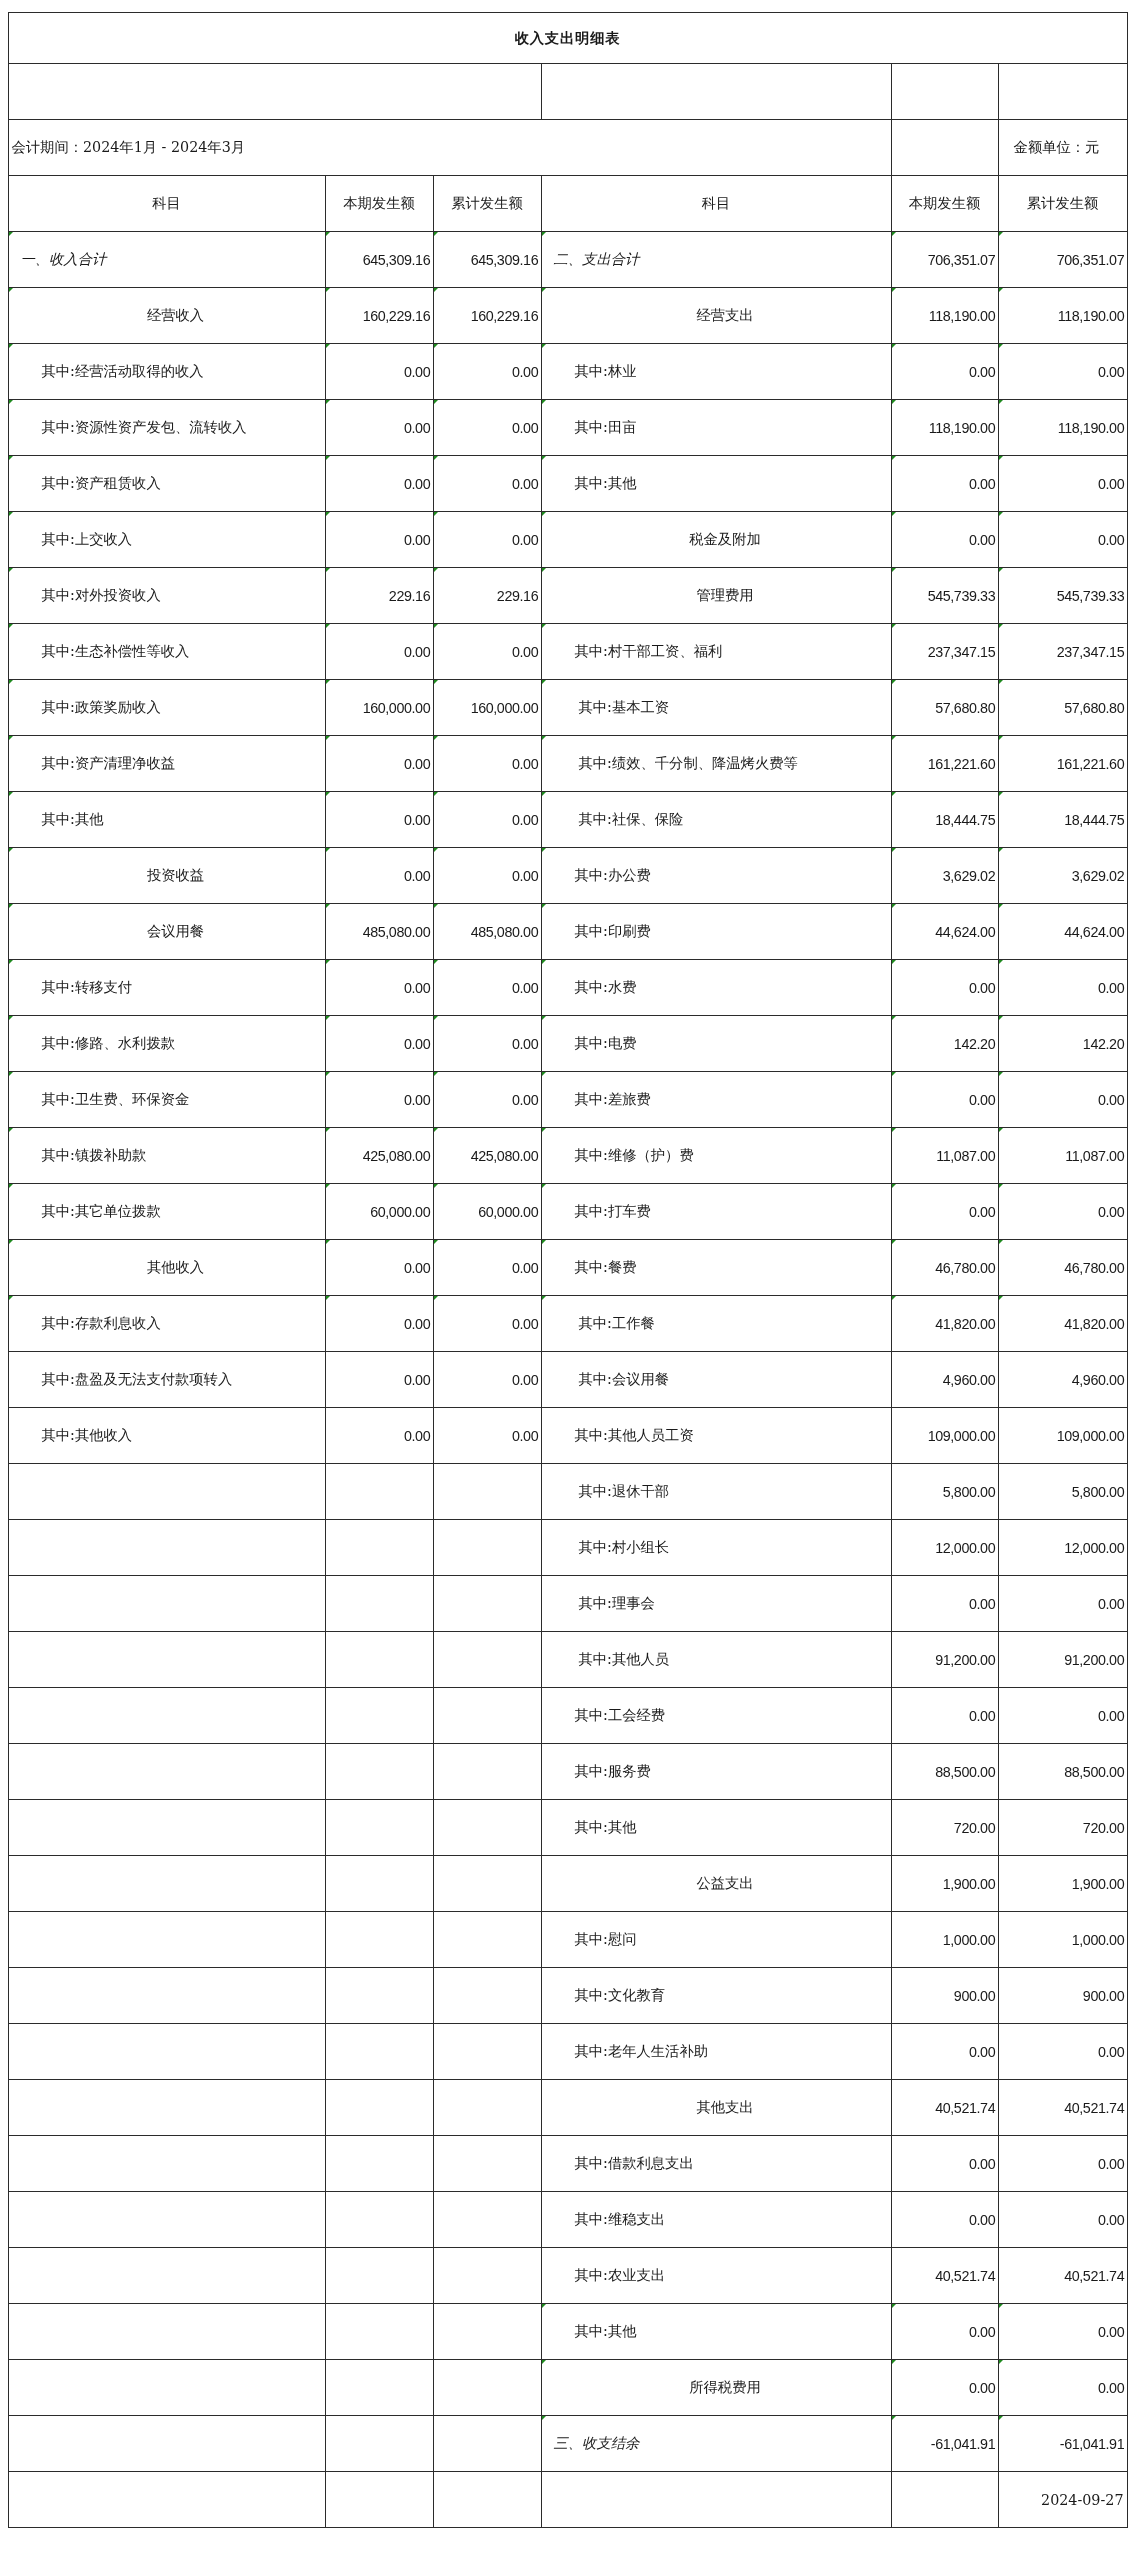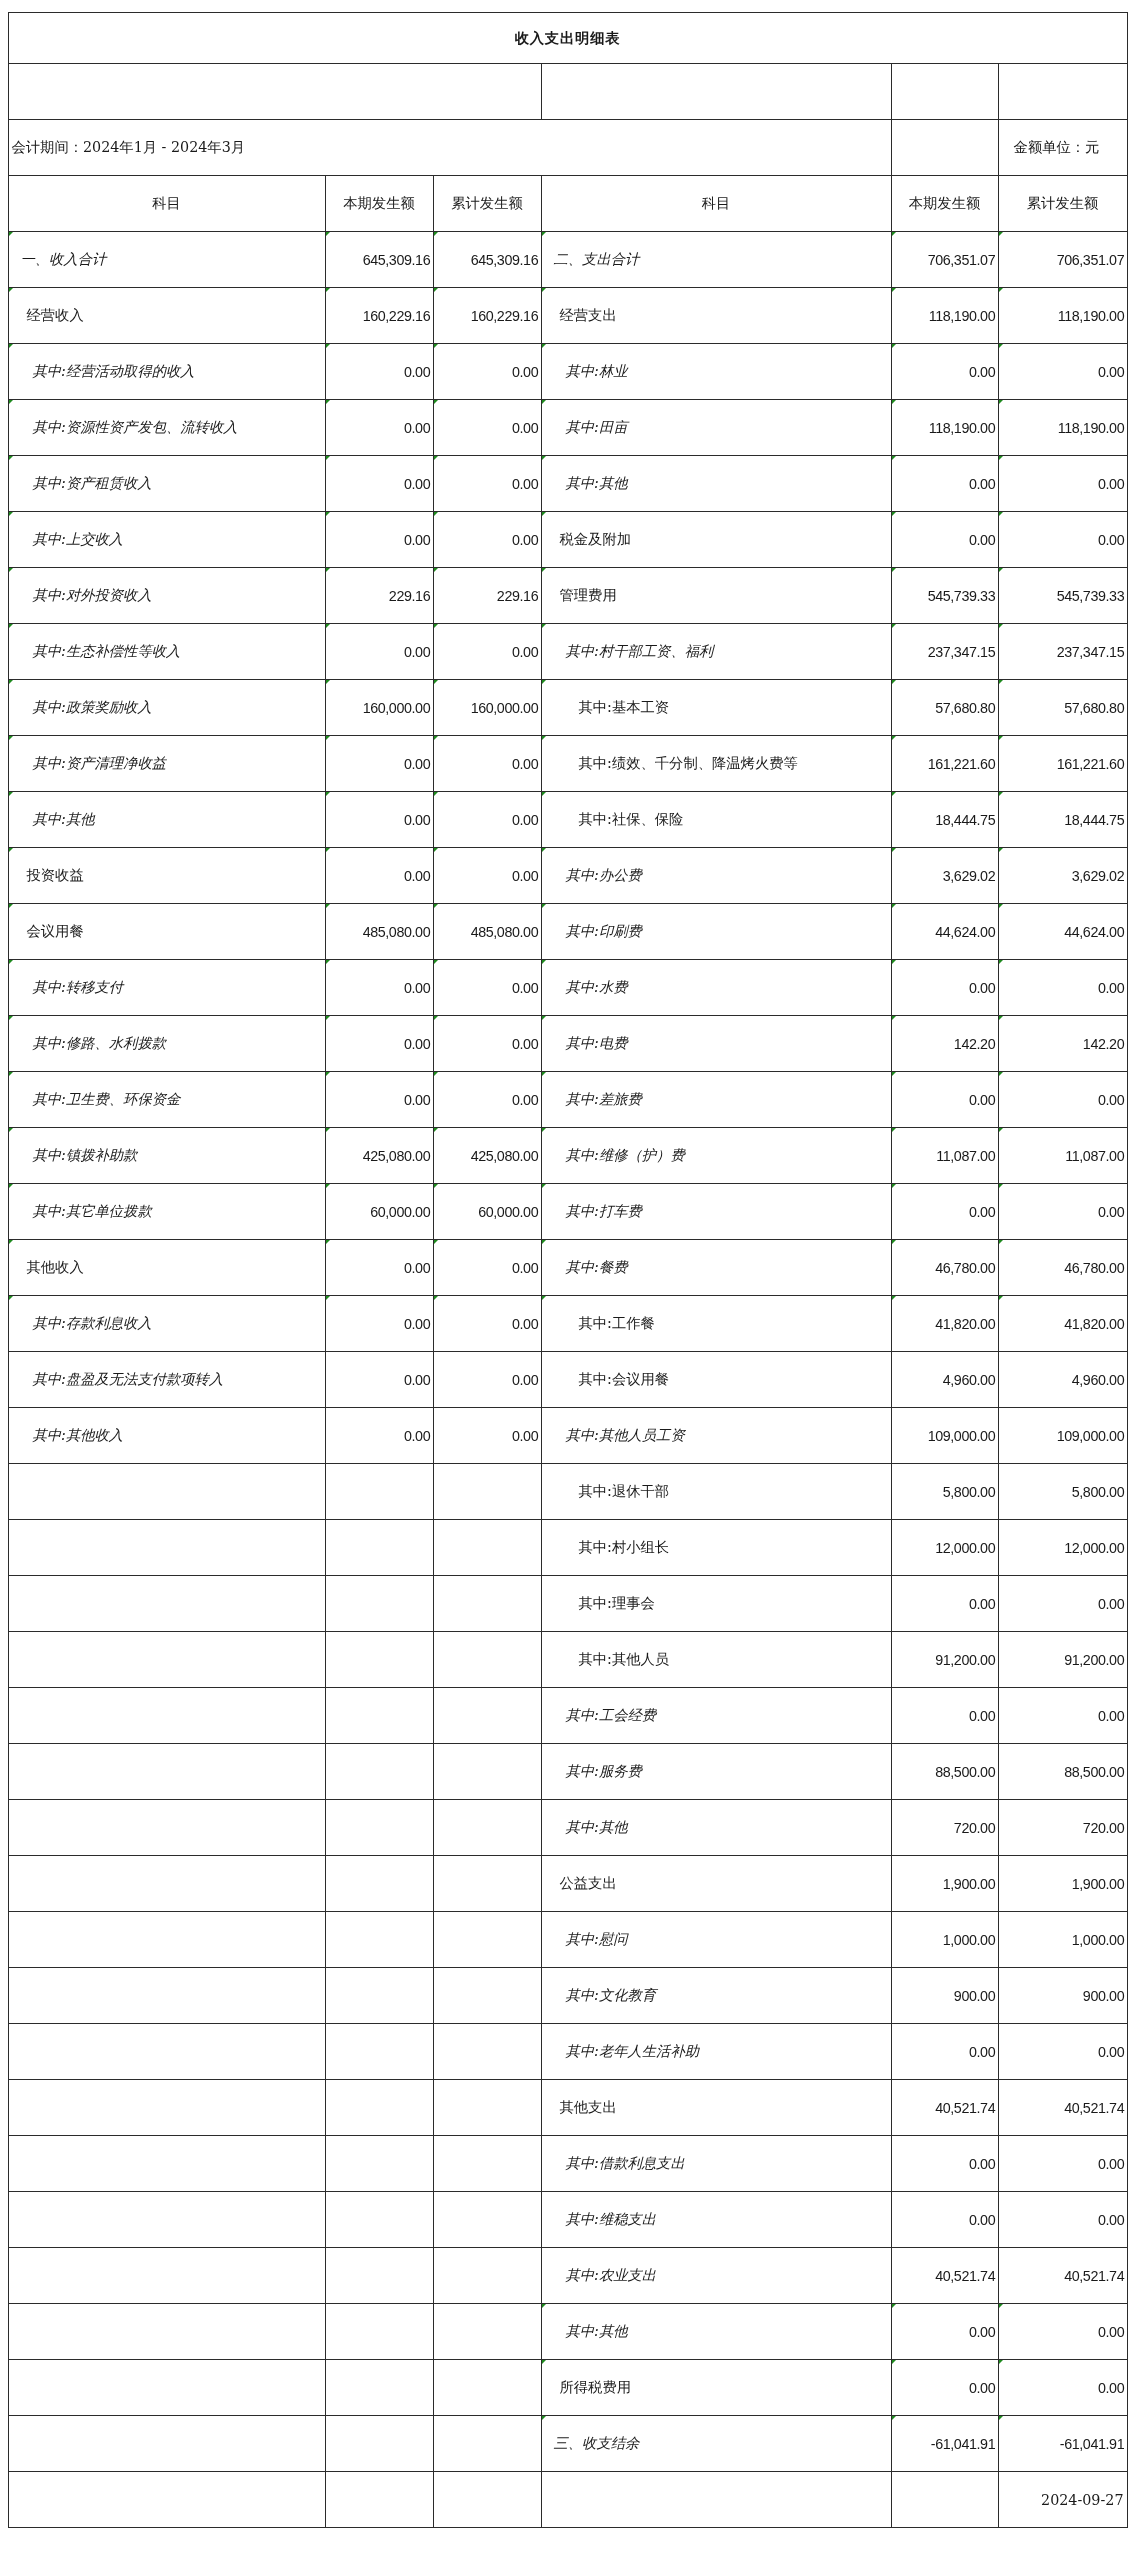--- a/index.html
+++ b/index.html
@@ -18,22 +18,22 @@
     position: relative;
     vertical-align: middle;
   }
   .sheet tr.title-row td { height: 51px; }
   .title { text-align: center; font-family: "DejaVu Serif", "Liberation Serif", serif; font-size: 25.6px; font-weight: bold; letter-spacing: 0.8px; }
   .meta { font-family: "DejaVu Serif", "Liberation Serif", serif; font-size: 15px; padding-left: 3px; }
   .meta-right { text-align: center; padding-right: 15px; }
   .hdr { text-align: center; font-family: Liberation Serif, serif; font-size: 15px; }
   .name { font-family: "DejaVu Serif", "Liberation Serif", serif; font-size: 14.3px; }
   .lv0 { padding-left: 12px; font-style: italic; }
-  .lv1 { padding-left: 18px; }
-  .lv2 { padding-left: 24px; font-style: italic; }
+  .lv1 { padding-left: 18px; text-align: center; }
+  .lv2 { padding-left: 33px; }
   .lv3 { padding-left: 37px; }
   .num { text-align: right; padding-right: 2.3px; font-family: "Liberation Sans", sans-serif; font-size: 16.5px; letter-spacing: -0.4px; }
   .date { text-align: right; padding-right: 3px; font-family: "DejaVu Serif", "Liberation Serif", serif; font-size: 15px; }
   .mark::before {
     content: ""; position: absolute; left: 0; top: 0;
     width: 0; height: 0;
     border-top: 4.5px solid #1e8a1e; border-right: 4.5px solid transparent;
   }
 </style>
 </head>

